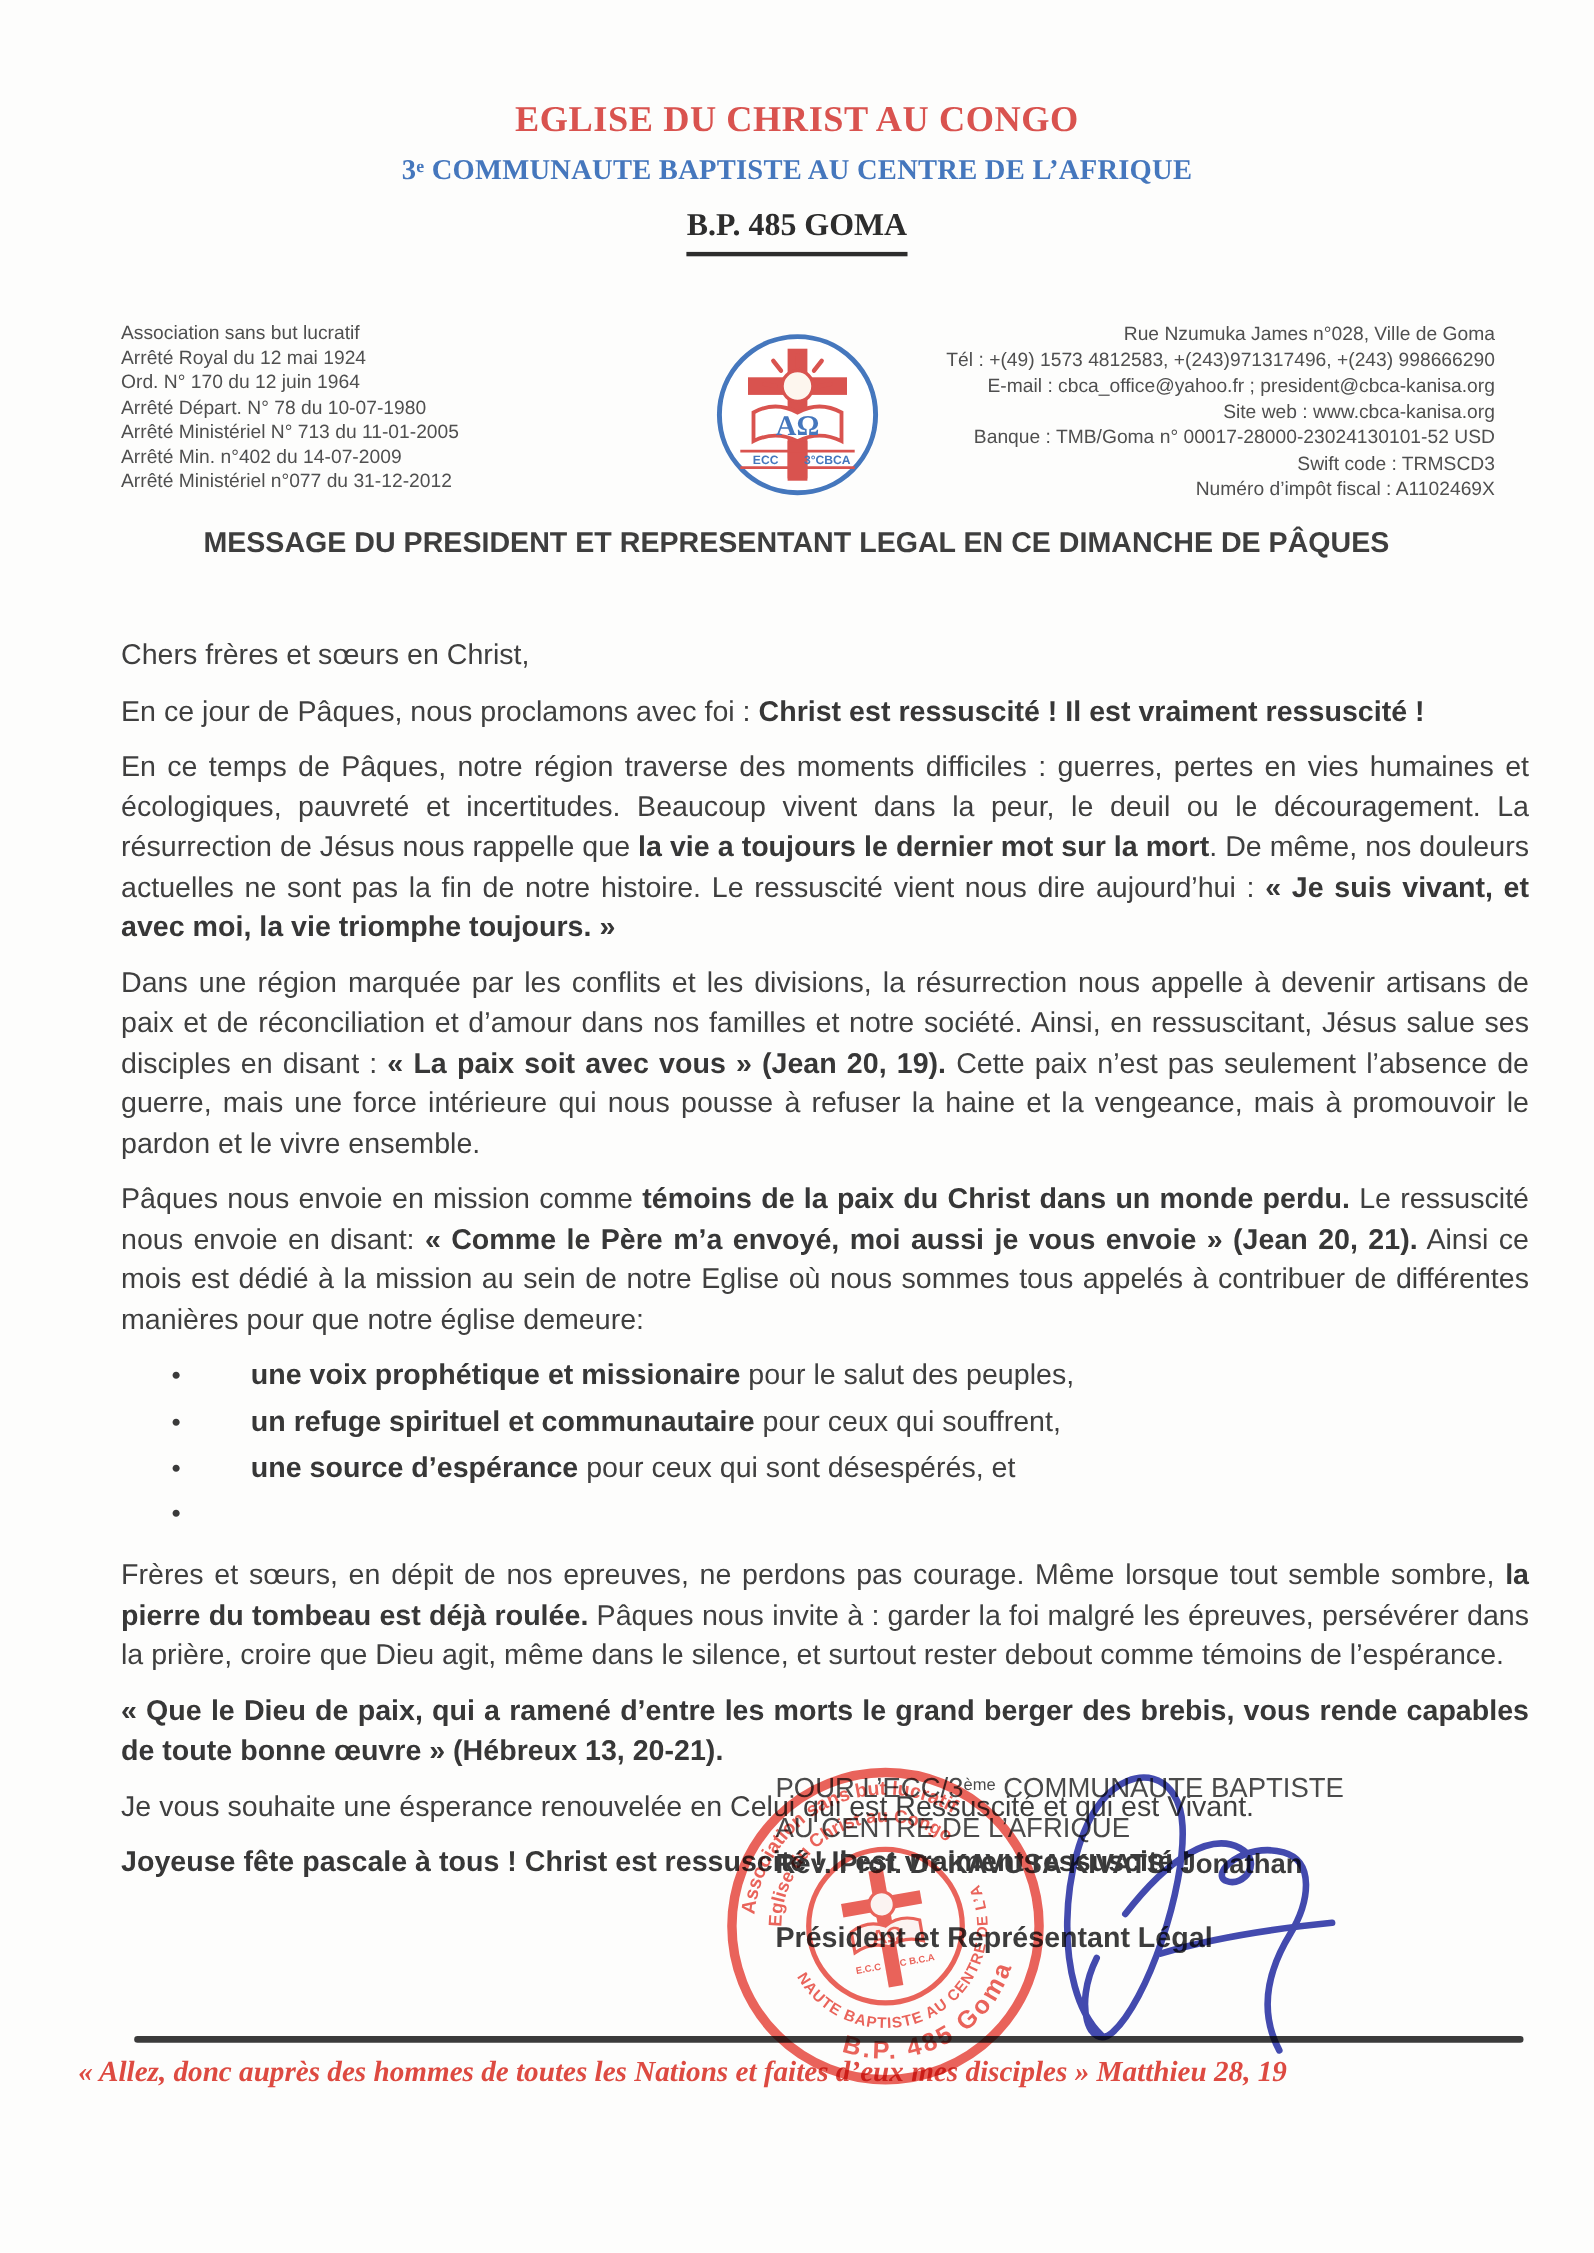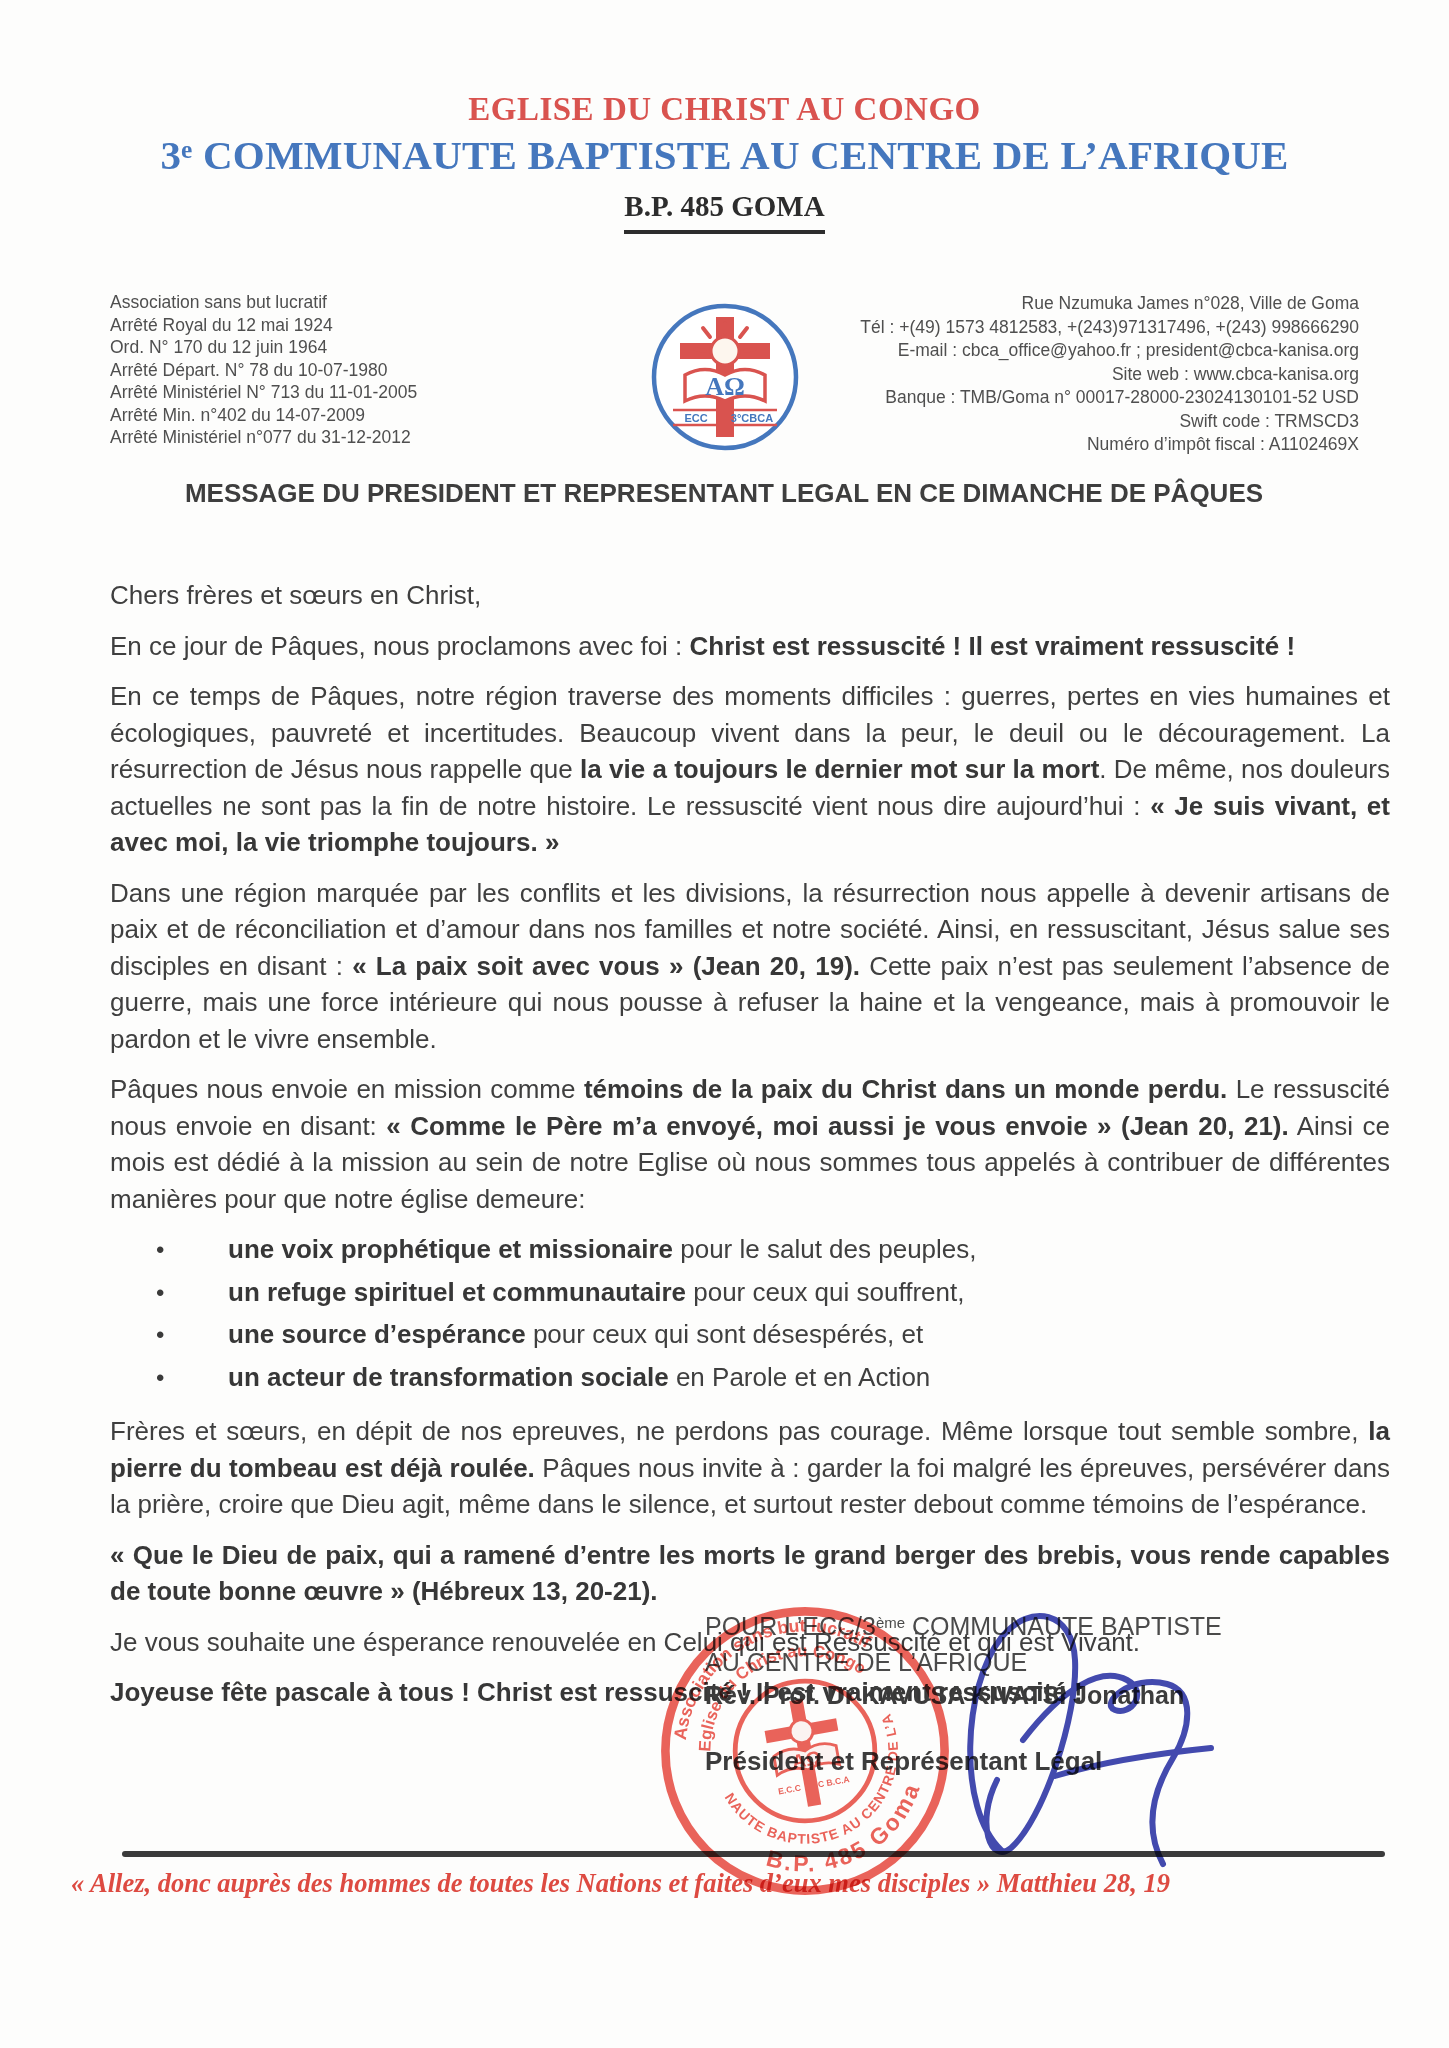--- a/index.html
+++ b/index.html
@@ -4,21 +4,21 @@
 <style>
   html,body{margin:0;padding:0;background:#ffffff;}
   .page{position:relative;width:1449px;height:2048px;background:#fdfdfc;overflow:hidden;
         font-family:"Liberation Sans","DejaVu Sans",sans-serif;}
 
   
   .letterhead{position:absolute;left:0;top:86px;width:1449px;text-align:center;
               font-family:"Liberation Serif","DejaVu Serif",serif;font-weight:bold;}
   .lh-line{line-height:46px;}
   .lh-1{font-size:33px;color:#d9534f;letter-spacing:.5px;}
-  .lh-2{font-size:41px;color:#4577bd;letter-spacing:.2px;}
+  .lh-2{font-size:26px;color:#4577bd;letter-spacing:.2px;}
   .lh-2 .sup{font-size:.62em;position:relative;top:-.45em;}
   .lh-3{font-size:29px;color:#d9534f;}
   .lh-4{font-size:29px;color:#2d2d2d;display:inline-block;
         border-bottom:4px solid #2d2d2d;padding-bottom:1px;}
 
   
   .left-info{position:absolute;left:110px;top:291px;font-size:17.5px;line-height:22.5px;color:#4f4f4f;}
   .right-info{position:absolute;right:90px;top:292px;font-size:17.5px;line-height:23.5px;color:#4f4f4f;text-align:right;}
   .info-line{display:block;}
 
@@ -133,21 +133,20 @@
         <div class="bullet-row">
           <span class="dot">•</span>
           <span class="btext"><b>un refuge spirituel et communautaire</b><span> pour ceux qui souffrent,</span></span>
         </div>
         <div class="bullet-row">
           <span class="dot">•</span>
           <span class="btext"><b>une source d’espérance</b><span> pour ceux qui sont désespérés, et</span></span>
         </div>
         <div class="bullet-row">
           <span class="dot">•</span>
-          <span class="btext"><b>un acteur de transformation sociale</b><span> en Parole et en Action</span></span>
         </div>
       </div>
       <p class="para"><span>Frères et sœurs, en dépit de nos epreuves, ne perdons pas courage. Même lorsque tout semble sombre, </span><b>la pierre du tombeau est déjà roulée.</b><span> Pâques nous invite à : garder la foi malgré les épreuves, persévérer dans la prière, croire que Dieu agit, même dans le silence, et surtout rester debout comme témoins de l’espérance.</span></p>
       <p class="para"><b>« Que le Dieu de paix, qui a ramené d’entre les morts le grand berger des brebis, vous rende capables de toute bonne œuvre » (Hébreux 13, 20-21).</b></p>
       <p class="para"><span>Je vous souhaite une ésperance renouvelée en Celui qui est Ressuscité et qui est Vivant.</span></p>
       <p class="para"><b>Joyeuse fête pascale à tous ! Christ est ressuscité ! Il est vraiment ressuscité !</b></p>
     </div>
 
   <div class="sig-block">
     <div class="sig-for"><span>POUR L’ECC/3</span><span class="sup">ème</span><span> COMMUNAUTE BAPTISTE</span></div>

